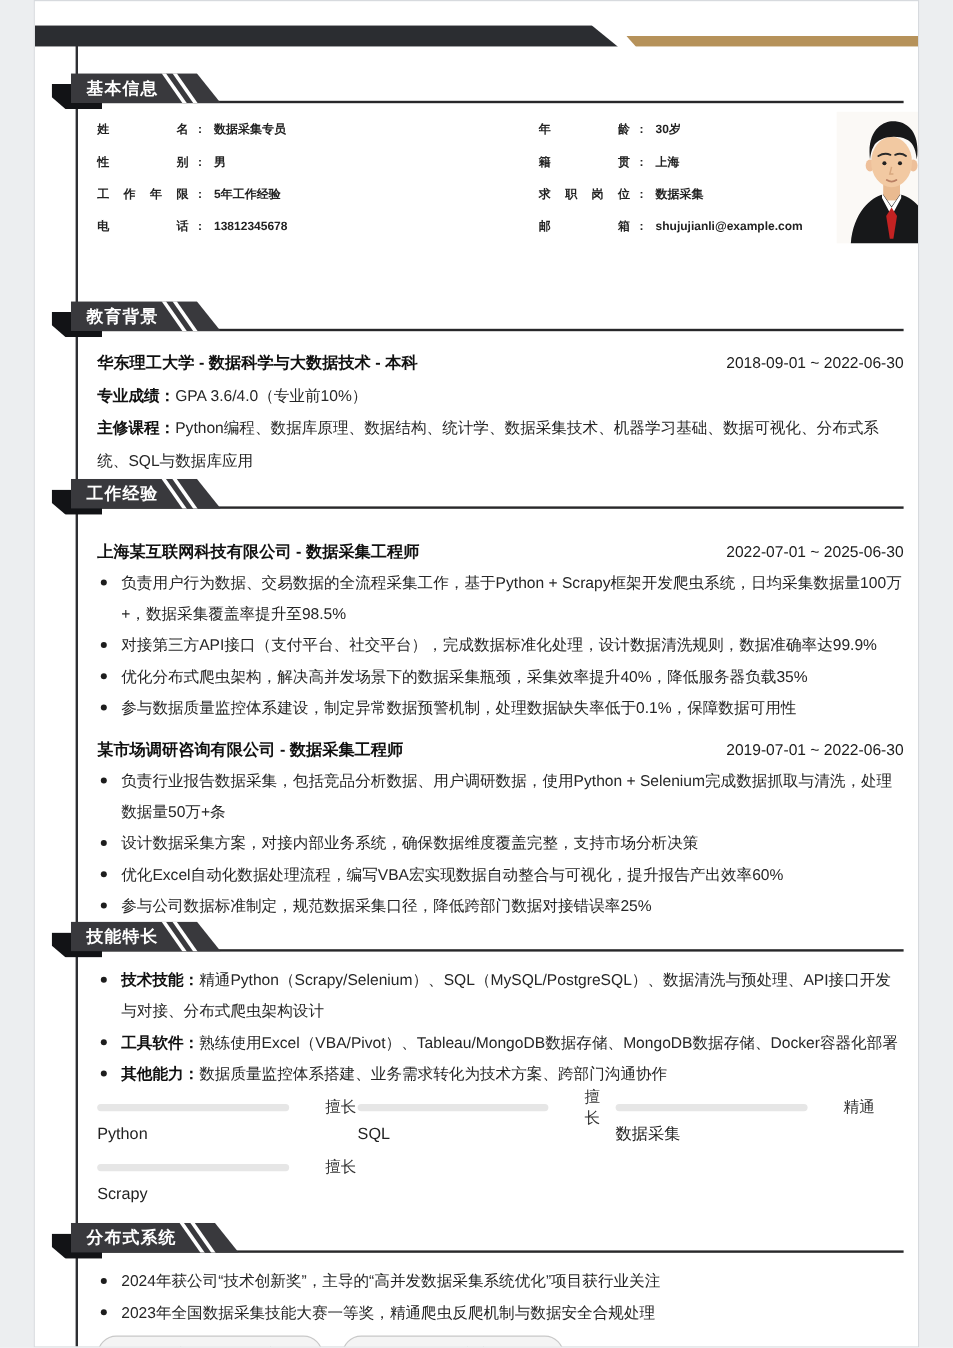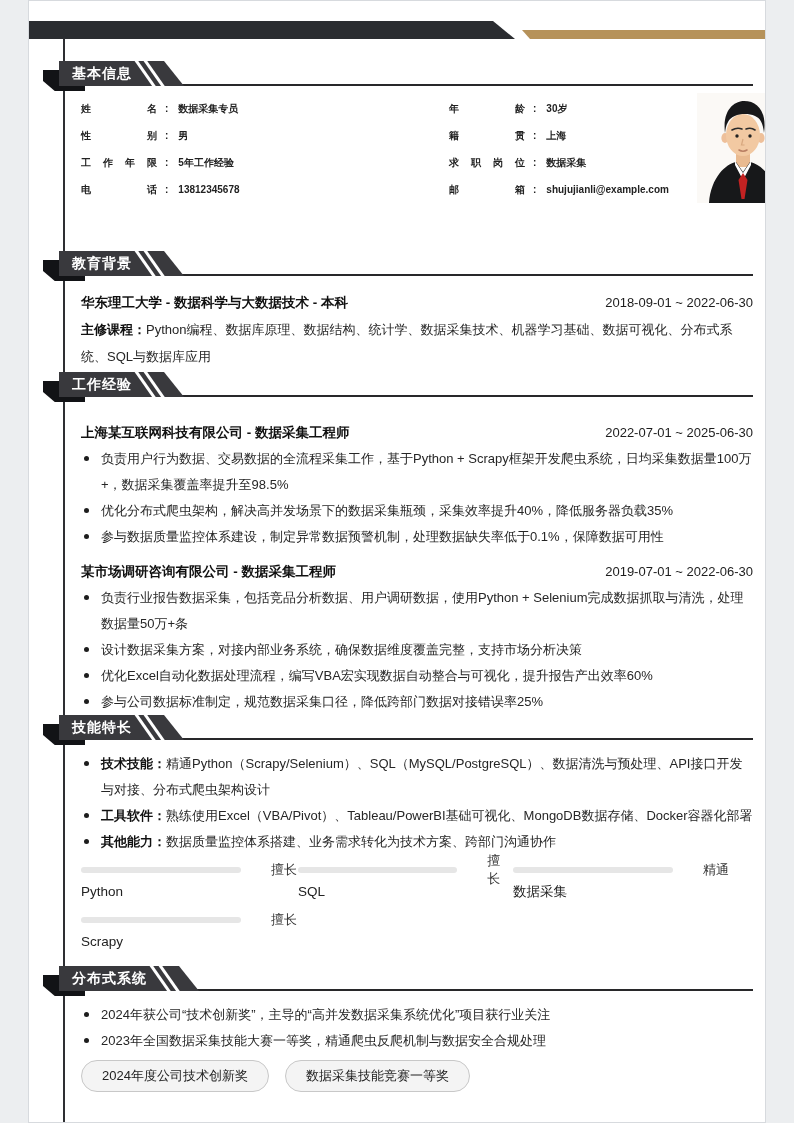--- a/index.html
+++ b/index.html
@@ -163,20 +163,23 @@
         <i class="s1"></i>
         <i class="s2"></i>
       </span>
     </div>
     <div class="sec-body edu-body">
       <div class="row-flex">
         <span class="h-bold">华东理工大学 - 数据科学与大数据技术 - 本科</span>
         <span class="date">2018-09-01 ~ 2022-06-30</span>
       </div>
       <div class="inline-line">
+        <b>专业成绩：</b><span>GPA 3.6/4.0（专业前10%）</span>
+      </div>
+      <div class="inline-line">
         <b>主修课程：</b><span>Python编程、数据库原理、数据结构、统计学、数据采集技术、机器学习基础、数据可视化、分布式系统、SQL与数据库应用</span>
       </div>
     </div>
   </section>
 
   <section class="mt-sec3">
     <div class="ribbon">
       <span class="ribbon-fold"></span>
       <span class="ribbon-band">
         <span>工作经验</span>
@@ -184,20 +187,21 @@
         <i class="s2"></i>
       </span>
     </div>
 
     <div class="sec-body job1">
       <div class="row-flex">
         <span class="h-bold">上海某互联网科技有限公司 - 数据采集工程师</span>
         <span class="date">2022-07-01 ~ 2025-06-30</span>
       </div>
       <div class="blt">负责用户行为数据、交易数据的全流程采集工作，基于Python + Scrapy框架开发爬虫系统，日均采集数据量100万+，数据采集覆盖率提升至98.5%</div>
+      <div class="blt">对接第三方API接口（支付平台、社交平台），完成数据标准化处理，设计数据清洗规则，数据准确率达99.9%</div>
       <div class="blt">优化分布式爬虫架构，解决高并发场景下的数据采集瓶颈，采集效率提升40%，降低服务器负载35%</div>
       <div class="blt">参与数据质量监控体系建设，制定异常数据预警机制，处理数据缺失率低于0.1%，保障数据可用性</div>
     </div>
 
     <div class="sec-body job2">
       <div class="row-flex">
         <span class="h-bold">某市场调研咨询有限公司 - 数据采集工程师</span>
         <span class="date">2019-07-01 ~ 2022-06-30</span>
       </div>
       <div class="blt">负责行业报告数据采集，包括竞品分析数据、用户调研数据，使用Python + Selenium完成数据抓取与清洗，处理数据量50万+条</div>
@@ -214,21 +218,21 @@
         <span>技能特长</span>
         <i class="s1"></i>
         <i class="s2"></i>
       </span>
     </div>
     <div class="sec-body skills-body">
       <div class="blt">
         <b>技术技能：</b><span>精通Python（Scrapy/Selenium）、SQL（MySQL/PostgreSQL）、数据清洗与预处理、API接口开发与对接、分布式爬虫架构设计</span>
       </div>
       <div class="blt">
-        <b>工具软件：</b><span>熟练使用Excel（VBA/Pivot）、Tableau/PowerBI基础可视化、MongoDB数据存储、Docker容器化部署</span>
+        <b>工具软件：</b><span>熟练使用Excel（VBA/Pivot）、Tableau/MongoDB数据存储、MongoDB数据存储、Docker容器化部署</span>
       </div>
       <div class="blt">
         <b>其他能力：</b><span>数据质量监控体系搭建、业务需求转化为技术方案、跨部门沟通协作</span>
       </div>
 
       <div class="bars-grid">
         <div class="skill">
           <div class="skill-top">
             <span class="bar-track"><span class="bar-fill" style="width: 90%;"></span></span>
             <span class="bar-level">擅长</span>

